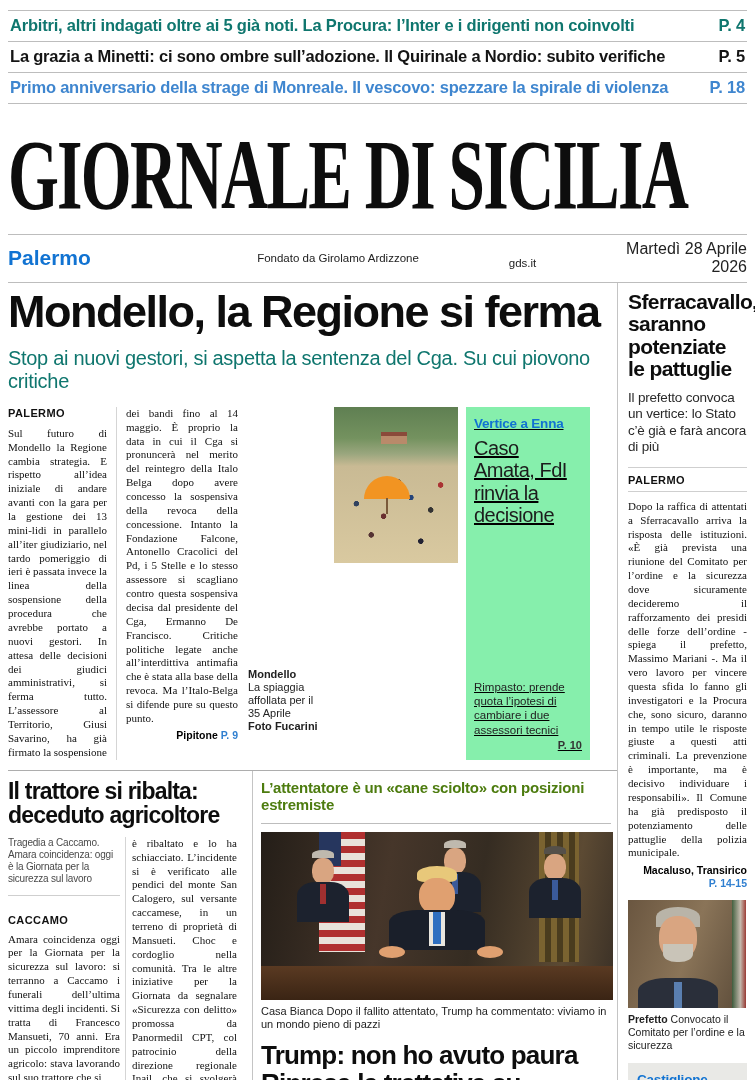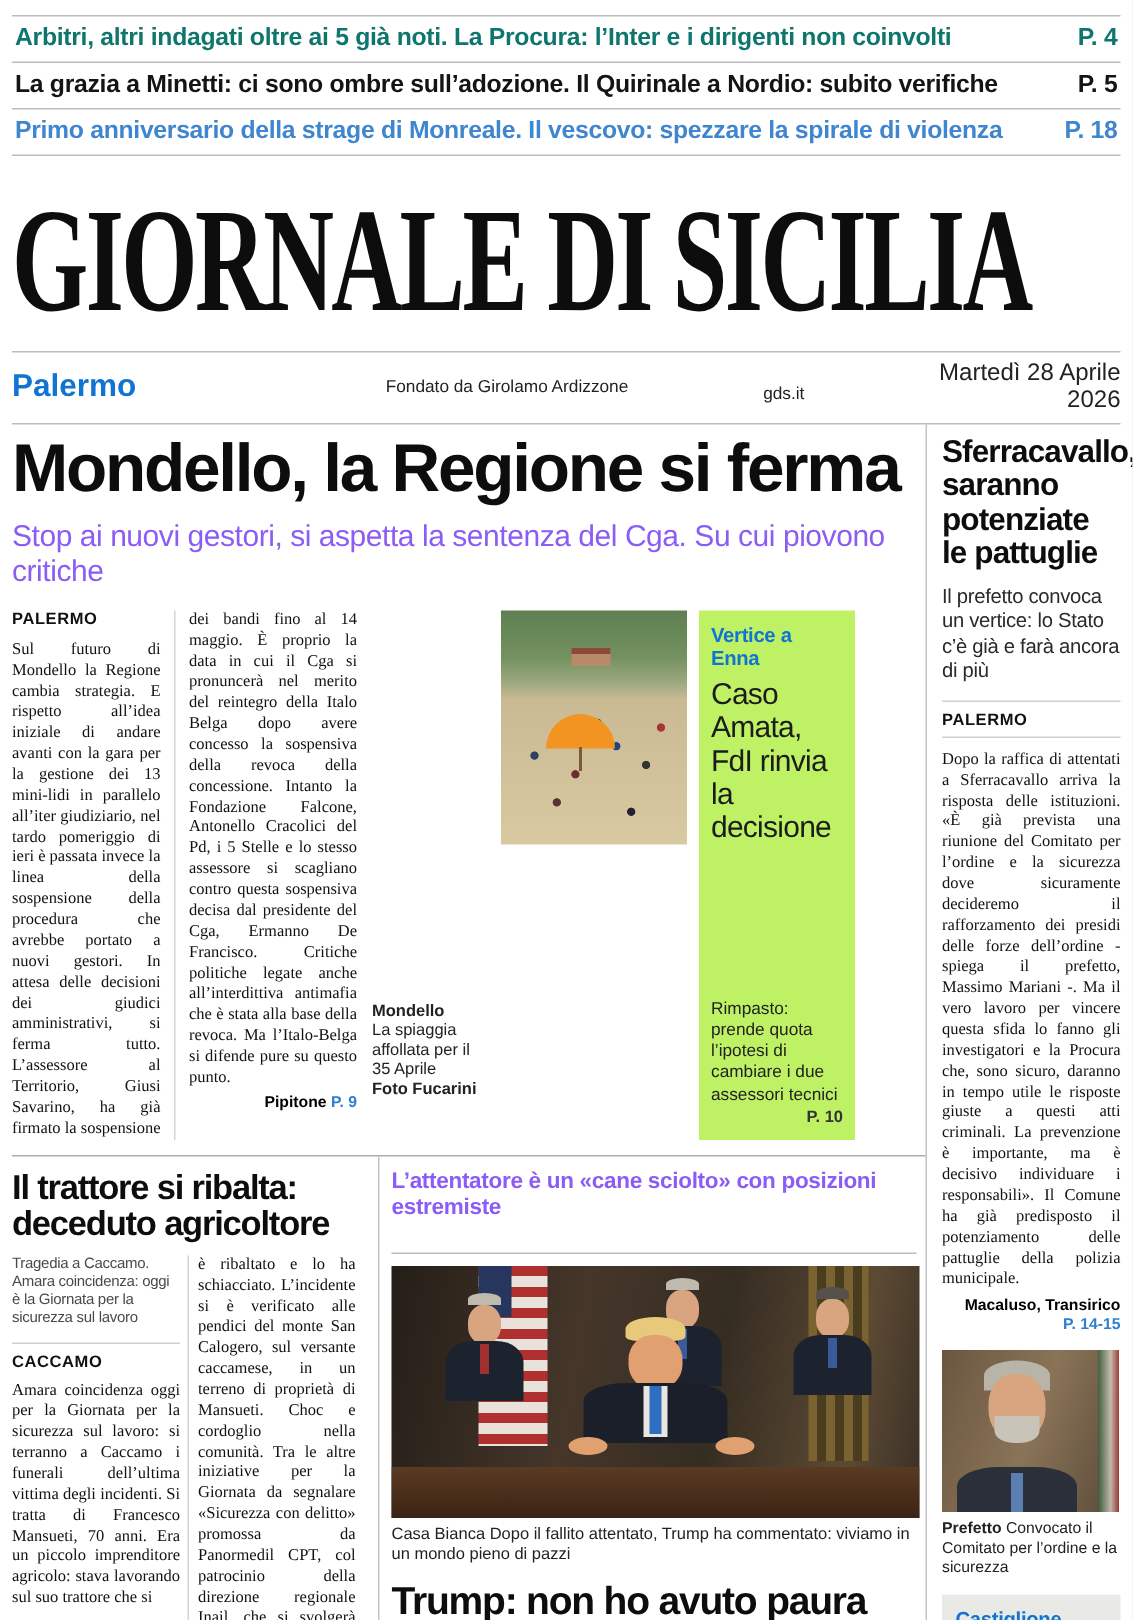--- a/index.html
+++ b/index.html
@@ -25,21 +25,21 @@
   .dl-site { font-size:11.5px; color:#222; flex:1; text-align:center;margin-top:10px; }
   .dl-date { font-size:16px; color:#222; width:160px; text-align:right; }
 
   
   .main { display:grid; grid-template-columns:609px 138px; margin:0 0 0 8px; }
   .right-col { border-left:1px solid #c4c4c4; padding:8px 8px 0 10px; }
 
   
   .lead { padding:6px 6px 0 0; }
   .lead h1 { font-size:45px; font-weight:800; letter-spacing:-1.5px; color:#0d0d0d; line-height:1.02; }
-  .lead-deck { font-size:20px; color:#8b5cf6; margin-top:12px; letter-spacing:-0.3px; }
+  .lead-deck { font-size:20px; color:#0f766e; margin-top:12px; letter-spacing:-0.3px; }
   .lead-row { display:flex; margin-top:14px; min-height:198px; }
   .kicker { font-size:11px; font-weight:bold; color:#111; letter-spacing:0.4px; margin-bottom:8px; }
   .serif-body { font-family:"Liberation Serif", serif; font-size:11px; line-height:1.26; text-align:justify; color:#111; }
   .lead-c1 { width:99px; flex-shrink:0; }
   .lead-c2 { width:122px; flex-shrink:0; padding-left:9px; margin-left:9px; border-left:1px solid #d5d5d5; }
   .byline { text-align:right; font-size:10.5px; font-weight:bold; margin-top:3px; }
   .pg-blue { color:#2f7fd0; font-weight:bold; }
   .photo-cap { width:80px; flex-shrink:0; margin-left:10px; display:flex; flex-direction:column; justify-content:flex-end; padding-bottom:26px; font-size:11px; line-height:1.2; color:#222; }
   .photo-cap .b { font-weight:bold; }
   .beach { width:124px; height:156px; flex-shrink:0; margin-left:6px; position:relative; overflow:hidden; background:
@@ -48,41 +48,41 @@
       radial-gradient(circle 3px at 62% 58%, #24447a 0 2.5px, transparent 3px),
       radial-gradient(circle 3px at 78% 66%, #333 0 2.5px, transparent 3px),
       radial-gradient(circle 3px at 30% 82%, #533 0 2.5px, transparent 3px),
       radial-gradient(circle 3px at 70% 86%, #223 0 2.5px, transparent 3px),
       radial-gradient(circle 3px at 52% 48%, #445 0 2.5px, transparent 3px),
       radial-gradient(circle 3px at 86% 50%, #a33 0 2.5px, transparent 3px),
       linear-gradient(#5f7f52 0%, #74925f 20%, #9aa67e 30%, #c9ba94 38%, #d9c9a0 100%); }
   .beach .house { position:absolute; left:38%; top:16%; width:26px; height:12px; background:#b98a6a; border-top:4px solid #8a4a3a; }
   .beach .umb { position:absolute; left:24%; top:44%; width:46px; height:23px; background:#f29422; border-radius:46px 46px 0 0; }
   .beach .umb:after { content:""; position:absolute; left:22px; top:22px; width:2px; height:16px; background:#7a5a3a; }
-  .vertice-box { background:#bef264; margin-left:8px; width:104px; flex-shrink:0; padding:9px 8px; display:flex; flex-direction:column; }
+  .vertice-box { background:#86efac; margin-left:8px; width:124px; flex-shrink:0; padding:9px 8px; display:flex; flex-direction:column;text-decoration:underline; }
   .box-kicker { color:#1173d2; font-weight:bold; font-size:13.5px; margin-bottom:6px; letter-spacing:-0.2px; }
   .box-title { font-size:20px; font-weight:300; color:#1c1c1c; line-height:1.12; letter-spacing:-0.5px; }
   .box-text { font-size:11.5px; color:#222; line-height:1.22; margin-top:auto; }
   .box-pg { text-align:right; font-size:11px; font-weight:bold; color:#333; margin-top:2px; }
 
   .hdiv { border-top:1px solid #adadad; margin:10px 0 0 0; }
 
   
   .bottom-left { display:grid; grid-template-columns:245px 364px; }
   .bl-left { border-right:1px solid #c4c4c4; padding:8px 10px 0 0; }
   .bl-left h2 { font-size:23px; font-weight:800; letter-spacing:-0.8px; line-height:1.05; color:#0d0d0d; }
   .trat-row { display:flex; margin-top:10px; }
   .trat-c1 { width:112px; flex-shrink:0; }
   .trat-c2 { width:112px; flex-shrink:0; margin-left:5px; padding-left:6px; border-left:1px solid #d5d5d5; }
   .small-deck { font-size:10px; color:#4a4a4a; line-height:1.22; letter-spacing:-0.2px; }
-  .trat-kicker { margin:9px 0 7px 0; padding-top:6px; border-top:1px solid #cfcfcf; }
+  .trat-kicker { margin:9px 0 7px 0; padding-top:18px; border-top:1px solid #cfcfcf; }
 
   
   .bl-right { padding:8px 6px 0 8px; }
-  .trump-kicker { color:#8b5cf6; font-size:15px; font-weight:bold; letter-spacing:-0.2px; padding-bottom:22px; border-bottom:1px solid #bdbdbd; }
+  .trump-kicker { color:#4d7c0f; font-size:15px; font-weight:bold; letter-spacing:-0.2px; padding-bottom:10px; border-bottom:1px solid #bdbdbd; }
   .trump-photo { margin-top:8px; width:352px; height:168px; position:relative; overflow:hidden; background:linear-gradient(100deg,#241e18,#46362a 35%,#352c22 60%,#5c4a33 85%,#3a3026); }
   .tp-flag { position:absolute; left:58px; top:0; width:46px; height:120px; background:repeating-linear-gradient(#b03030 0 7px,#e9e2da 7px 14px); }
   .tp-flag:before { content:""; position:absolute; left:0; top:0; width:22px; height:34px; background:#26365e; }
   .tp-drape { position:absolute; right:34px; top:0; width:40px; height:130px; background:repeating-linear-gradient(90deg,#7a6330 0 6px,#4a3c1e 6px 12px); }
   .fig { position:absolute; }
   .fig .f-face { width:22px; height:26px; background:#d9a581; border-radius:45%; margin:0 auto; }
   .fig .f-hair { width:22px; height:8px; background:#bfb9ae; border-radius:50% 50% 0 0; margin:0 auto 0 auto; }
   .fig .f-body { width:52px; height:40px; background:#1c222e; border-radius:35% 35% 0 0; margin-top:-2px; }
   .fig .f-tie { width:6px; height:20px; margin:-38px auto 0 auto; background:#a03030; }
   .trump-c { position:absolute; left:50%; top:34px; transform:translateX(-50%); width:120px; text-align:center; }

